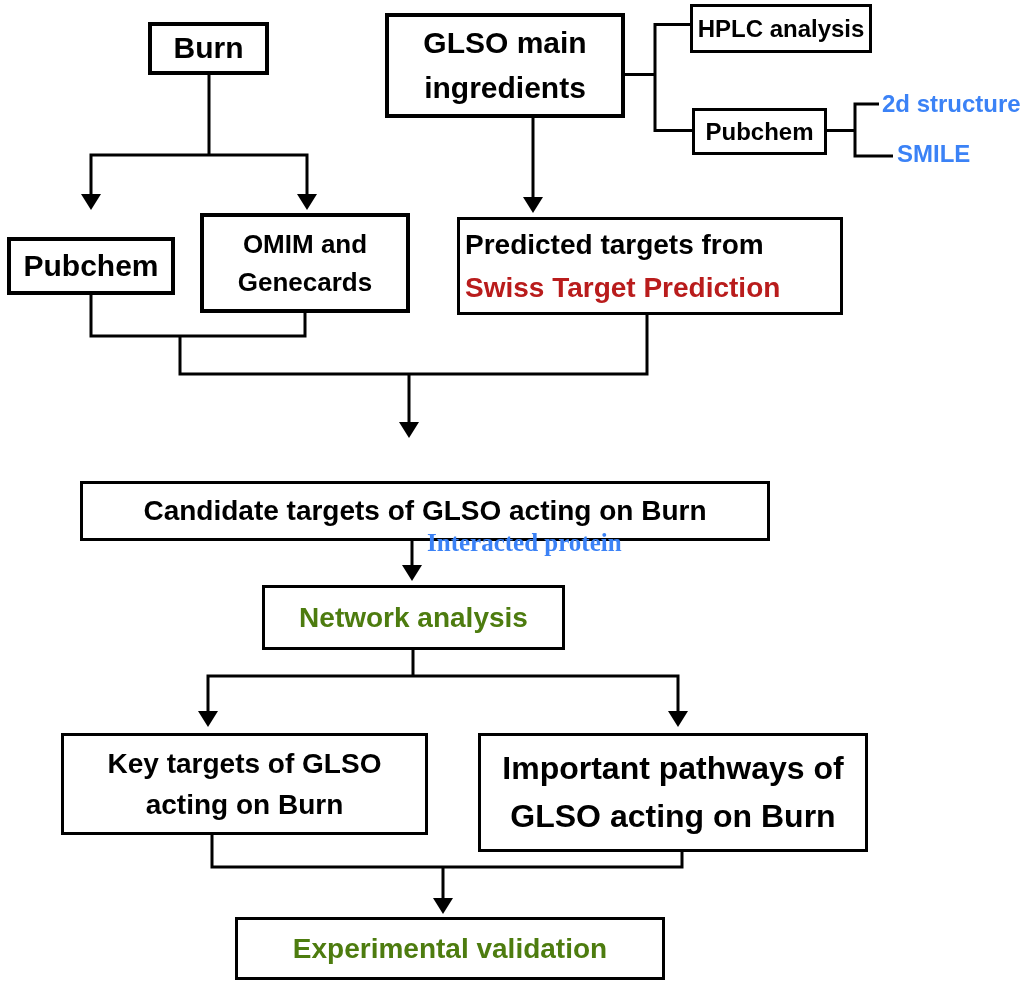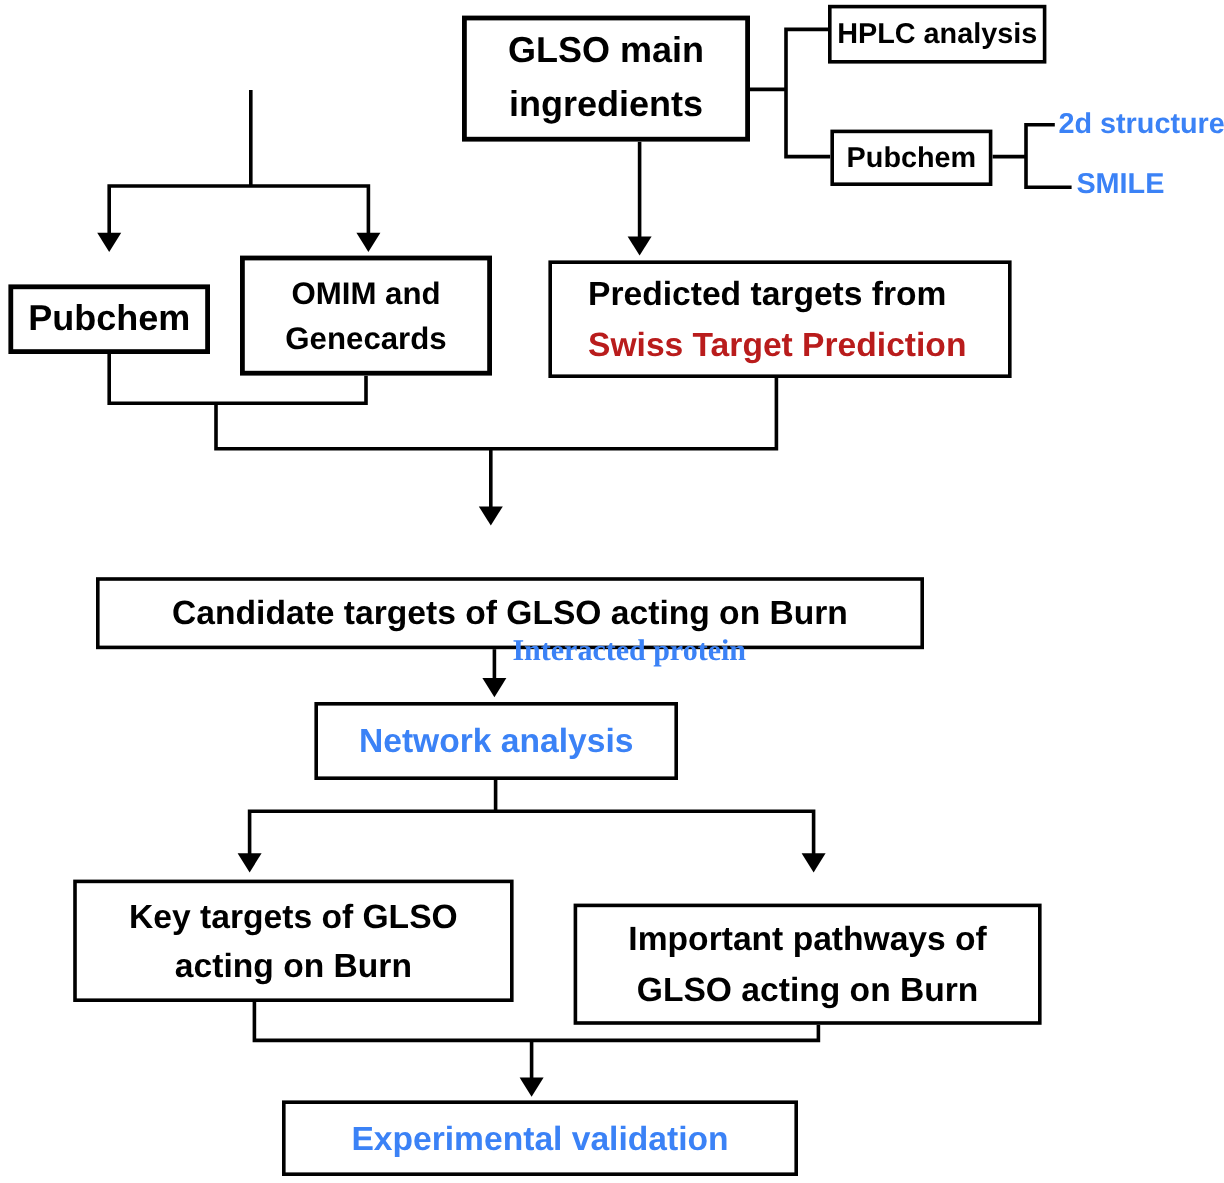--- a/index.html
+++ b/index.html
@@ -29,36 +29,36 @@
     white-space:pre-line;
     z-index:1;
   }
   .flabel{
     position:absolute;
     font-weight:700;
     color:#3b82f6;
     white-space:nowrap;
     z-index:1;
   }
-  .red{color:#3b82f6;}
+  .red{color:#4d7c0f;}
   .blue{color:#b91c1c;}
 
   #n-burn        {left:148px;top:22px;width:121px;height:53px;border-width:4px;font-size:30px;}
   #n-glso        {left:385px;top:13px;width:240px;height:105px;border-width:4px;font-size:30px;text-align:center;}
   #n-hplc        {left:690px;top:4px;width:182px;height:49px;font-size:24px;}
   #n-pubchem-r   {left:692px;top:108px;width:135px;height:47px;font-size:24px;}
   #n-pubchem-l   {left:7px;top:237px;width:168px;height:58px;border-width:4px;font-size:30px;}
   #n-omim        {left:200px;top:213px;width:210px;height:100px;border-width:4px;font-size:26px;}
   #n-predicted   {left:457px;top:217px;width:386px;height:98px;font-size:28px;
-                  flex-direction:column;align-items:flex-start;text-align:left;padding-left:30px;}
+                  flex-direction:column;align-items:flex-start;text-align:left;padding-left:5px;}
   #n-predicted span{display:block;line-height:1.55;}
   #n-candidate   {left:80px;top:440px;width:690px;height:60px;font-size:28px;margin-top:41px;}
   #n-network     {left:262px;top:585px;width:303px;height:65px;font-size:28px;}
   #n-key         {left:25px;top:733px;width:367px;height:102px;font-size:28px;margin-left:36px;}
-  #n-important   {left:478px;top:733px;width:390px;height:101px;font-size:28px;margin-top:20px;}
+  #n-important   {left:478px;top:733px;width:390px;height:119px;font-size:32px;}
   #n-experimental{left:235px;top:917px;width:430px;height:63px;font-size:28px;}
 
   #t-2d        {left:882px;top:90px;font-size:24px;}
   #t-smile     {left:897px;top:140px;font-size:24px;}
   #t-interacted{left:427px;top:529px;font-size:25px;font-family:Liberation Serif, serif;}
 </style>
 </head>
 <body>
 
 <div class="canvas">
@@ -99,20 +99,21 @@
       <polygon class="ahead" points="198,711 218,711 208,727"></polygon>
       <polygon class="ahead" points="668,711 688,711 678,727"></polygon>
     </g>
 
     <g>
       <path class="wire" d="M212 831 L212 868.5 M682 833 L682 868.5 M210.5 867 L683.5 867 M443 867 L443 899"></path>
       <polygon class="ahead" points="433,898 453,898 443,914"></polygon>
     </g>
   </svg>
 
+  <div class="node" id="n-burn">Burn</div>
 
   <div class="node" id="n-glso">GLSO main
 ingredients</div>
 
   <div class="node" id="n-hplc">HPLC analysis</div>
 
   <div class="node" id="n-pubchem-r">Pubchem</div>
 
   <div class="flabel" id="t-2d">2d structure</div>
 

